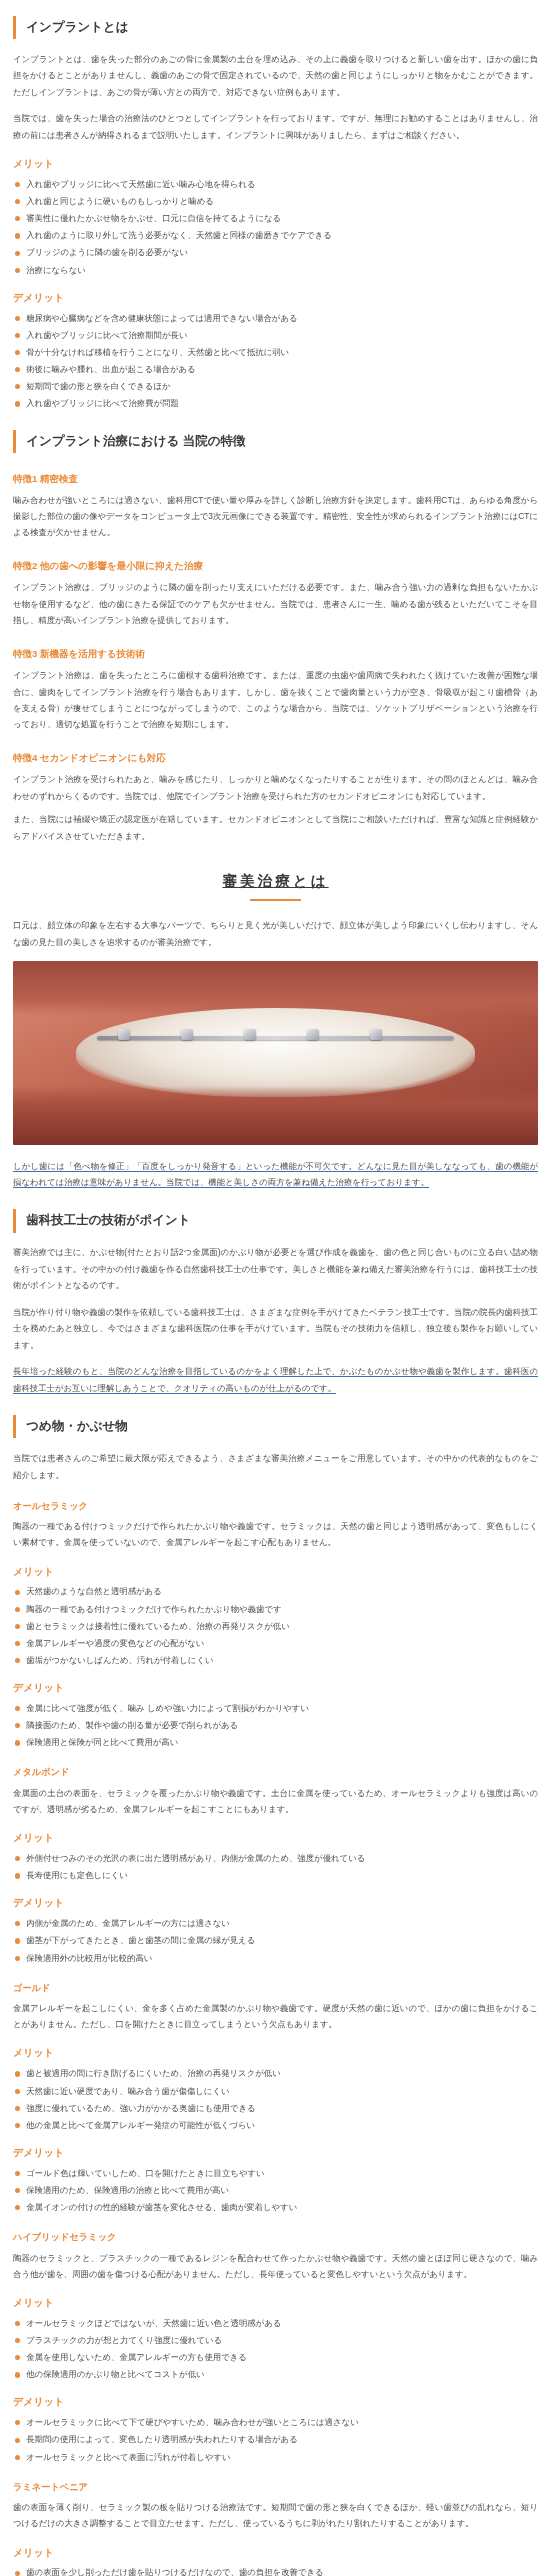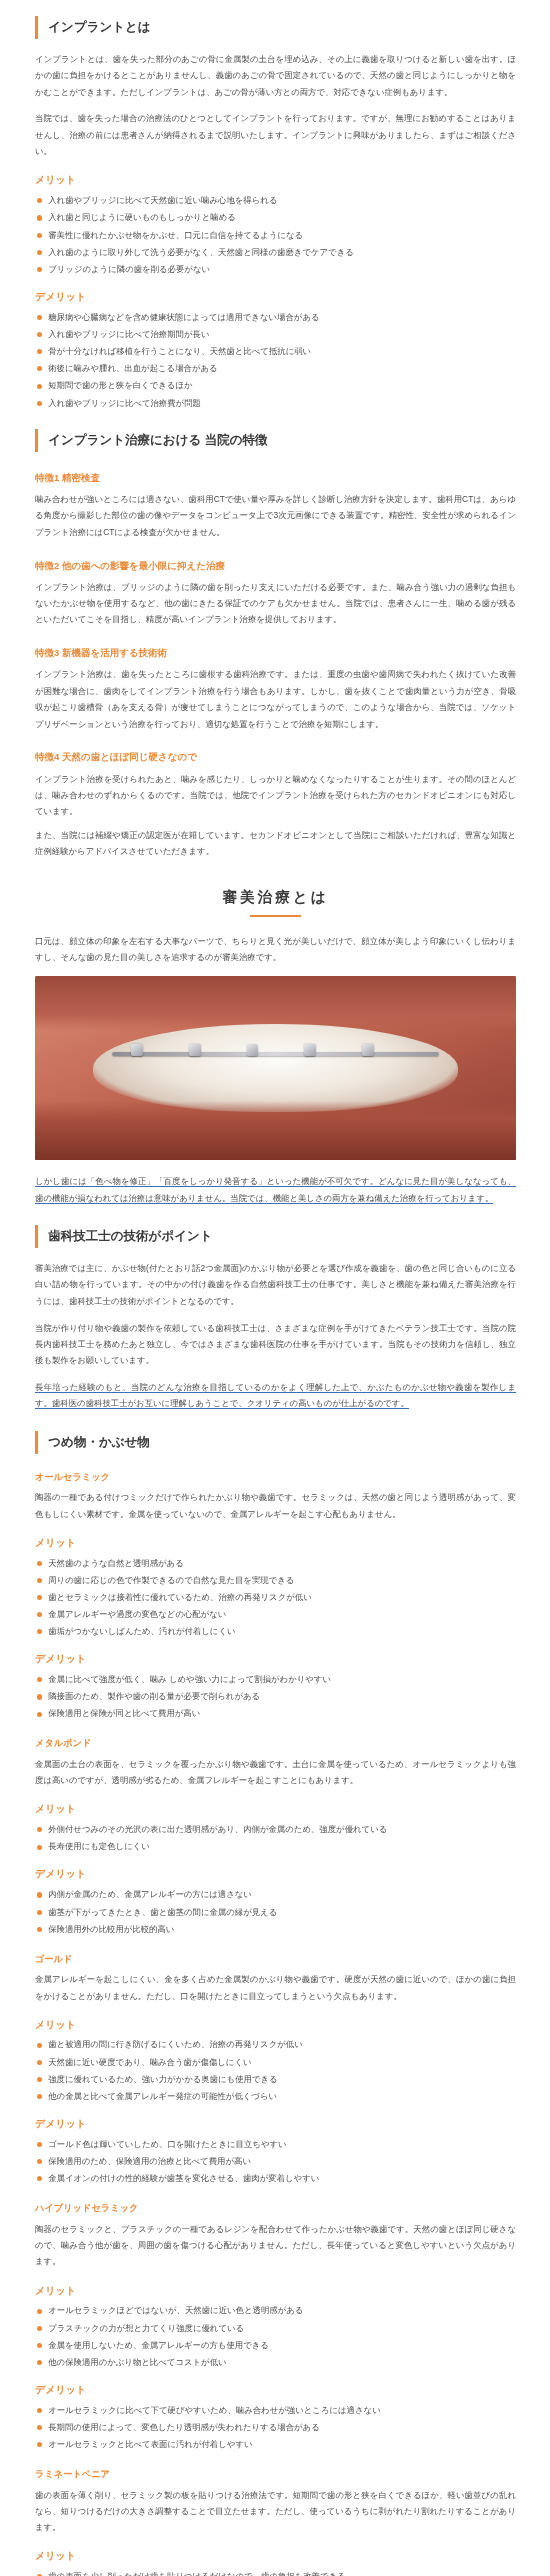--- a/index.html
+++ b/index.html
@@ -9,21 +9,21 @@
   }
   body {
     width: 551px;
     font-family: "Liberation Sans", sans-serif;
     color: #3b3b3b;
     font-size: 8.4px;
     line-height: 1.75;
     -webkit-font-smoothing: antialiased;
   }
   .page { width: 551px; padding: 0 0 14.7px 0; }
-  .sec { padding: 0 35px; }
+  .sec { padding: 0 13px; }
 
   
   h2.bar-head {
     font-size: 12.5px;
     font-weight: bold;
     color: #3b3b3b;
     margin: 19px 0 11.7px 0;
     padding: 2.9px 0 2.9px 10.3px;
     border-left: 3.7px solid #e98b3a;
     line-height: 1.4;
@@ -31,20 +31,21 @@
   h2.bar-head.first { margin-top: 16px; }
 
   
   .center-head {
     text-align: center;
     font-size: 14.7px;
     font-weight: bold;
     letter-spacing: 2.9px;
     color: #3b3b3b;
     margin: 25px 0 4.4px 0;
+    text-decoration: underline;
   }
   .center-rule {
     width: 51px; height: 2.2px;
     background: #e98b3a;
     margin: 0 auto 16px auto;
   }
 
   
   p.body {
     margin: 0 0 10.3px 0;
@@ -156,20 +157,21 @@
     <p class="body">インプラントとは、歯を失った部分のあごの骨に金属製の土台を埋め込み、その上に義歯を取りつけると新しい歯を出す。ほかの歯に負担をかけるとことがありませんし、義歯のあごの骨で固定されているので、天然の歯と同じようにしっかりと物をかむことができます。ただしインプラントは、あごの骨が薄い方との両方で、対応できない症例もあります。</p>
     <p class="body">当院では、歯を失った場合の治療法のひとつとしてインプラントを行っております。ですが、無理にお勧めすることはありませんし、治療の前には患者さんが納得されるまで説明いたします。インプラントに興味がありましたら、まずはご相談ください。</p>
 
     <div class="ptlabel">メリット</div>
     <ul class="pt">
       <li>入れ歯やブリッジに比べて天然歯に近い噛み心地を得られる</li>
       <li>入れ歯と同じように硬いものもしっかりと噛める</li>
       <li>審美性に優れたかぶせ物をかぶせ、口元に自信を持てるようになる</li>
       <li>入れ歯のように取り外して洗う必要がなく、天然歯と同様の歯磨きでケアできる</li>
       <li>ブリッジのように隣の歯を削る必要がない</li>
+      <li>治療にならない</li>
     </ul>
 
     <div class="ptlabel demerit">デメリット</div>
     <ul class="pt">
       <li>糖尿病や心臓病などを含め健康状態によっては適用できない場合がある</li>
       <li>入れ歯やブリッジに比べて治療期間が長い</li>
       <li>骨が十分なければ移植を行うことになり、天然歯と比べて抵抗に弱い</li>
       <li>術後に噛みや腫れ、出血が起こる場合がある</li>
       <li>短期間で歯の形と狭を白くできるほか</li>
       <li>入れ歯やブリッジに比べて治療費が問題</li>
@@ -181,21 +183,21 @@
 
     <h3 class="sub2">特徴1 精密検査</h3>
     <p class="body">噛み合わせが強いところには適さない、歯科用CTで使い量や厚みを詳しく診断し治療方針を決定します。歯科用CTは、あらゆる角度から撮影した部位の歯の像やデータをコンピュータ上で3次元画像にできる装置です。精密性、安全性が求められるインプラント治療にはCTによる検査が欠かせません。</p>
 
     <h3 class="sub2">特徴2 他の歯への影響を最小限に抑えた治療</h3>
     <p class="body">インプラント治療は、ブリッジのように隣の歯を削ったり支えにいただける必要です。また、噛み合う強い力の過剰な負担もないたかぶせ物を使用するなど、他の歯にきたる保証でのケアも欠かせません。当院では、患者さんに一生、噛める歯が残るといただいてこそを目指し、精度が高いインプラント治療を提供しております。</p>
 
     <h3 class="sub2">特徴3 新機器を活用する技術術</h3>
     <p class="body">インプラント治療は、歯を失ったところに歯根する歯科治療です。または、重度の虫歯や歯周病で失われたく抜けていた改善が困難な場合に、歯肉をしてインプラント治療を行う場合もあります。しかし、歯を抜くことで歯肉量という力が空き、骨吸収が起こり歯槽骨（あを支える骨）が痩せてしまうことにつながってしまうので、このような場合から、当院では、ソケットプリザベーションという治療を行っており、適切な処置を行うことで治療を短期にします。</p>
 
-    <h3 class="sub2">特徴4 天然の歯とほぼ同じ硬さなので</h3>
+    <h3 class="sub2">特徴4 セカンドオピニオンにも対応</h3>
     <p class="body tight">インプラント治療を受けられたあと、噛みを感じたり、しっかりと噛めなくなったりすることが生ります。その間のほとんどは、噛み合わせのずれからくるのです。当院では、他院でインプラント治療を受けられた方のセカンドオピニオンにも対応しています。</p>
     <p class="body">また、当院には補綴や矯正の認定医が在籍しています。セカンドオピニオンとして当院にご相談いただければ、豊富な知識と症例経験からアドバイスさせていただきます。</p>
   </div>
 
   <div class="sec">
     <div class="center-head">審美治療とは</div>
     <div class="center-rule"></div>
 
     <p class="body">口元は、顔立体の印象を左右する大事なパーツで、ちらりと見く光が美しいだけで、顔立体が美しよう印象にいくし伝わりますし、そんな歯の見た目の美しさを追求するのが審美治療です。</p>
 
@@ -218,27 +220,28 @@
 
   <div class="sec">
     <h2 class="bar-head">歯科技工士の技術がポイント</h2>
     <p class="body">審美治療では主に、かぶせ物(付たとおり話2つ金属面)のかぶり物が必要とを選び作成を義歯を、歯の色と同じ合いものに立る白い詰め物を行っています。その中かの付け義歯を作る自然歯科技工士の仕事です。美しさと機能を兼ね備えた審美治療を行うには、歯科技工士の技術がポイントとなるのです。</p>
     <p class="body">当院が作り付り物や義歯の製作を依頼している歯科技工士は、さまざまな症例を手がけてきたベテラン技工士です。当院の院長内歯科技工士を務めたあと独立し、今ではさまざまな歯科医院の仕事を手がけています。当院もその技術力を信頼し、独立後も製作をお願いしています。</p>
     <p class="body"><span class="u-line">長年培った経験のもと、当院のどんな治療を目指しているのかをよく理解した上で、かぶたものかぶせ物や義歯を製作します。歯科医の歯科技工士がお互いに理解しあうことで、クオリティの高いものが仕上がるのです。</span></p>
   </div>
 
   <div class="sec">
     <h2 class="bar-head">つめ物・かぶせ物</h2>
+    <p class="body">当院では患者さんのご希望に最大限が応えできるよう、さまざまな審美治療メニューをご用意しています。その中かの代表的なものをご紹介します。</p>
 
     <h3 class="sub">オールセラミック</h3>
     <p class="body">陶器の一種である付けつミックだけで作られたかぶり物や義歯です。セラミックは、天然の歯と同じよう透明感があって、変色もしにくい素材です。金属を使っていないので、金属アレルギーを起こす心配もありません。</p>
     <div class="ptlabel">メリット</div>
     <ul class="pt">
       <li>天然歯のような自然と透明感がある</li>
-      <li>周りの歯に応じの色で作製できるので自然な見た目を実現できる</li>
+      <li>陶器の一種である付けつミックだけで作られたかぶり物や義歯です</li>
       <li>歯とセラミックは接着性に優れているため、治療の再発リスクが低い</li>
       <li>金属アレルギーや過度の変色などの心配がない</li>
       <li>歯垢がつかないしばんため、汚れが付着しにくい</li>
     </ul>
     <div class="ptlabel demerit">デメリット</div>
     <ul class="pt">
       <li>金属に比べて強度が低く、噛み しめや強い力によって割損がわかりやすい</li>
       <li>隣接面のため、製作や歯の削る量が必要で削られがある</li>
       <li>保険適用と保険が同と比べて費用が高い</li>
     </ul>

